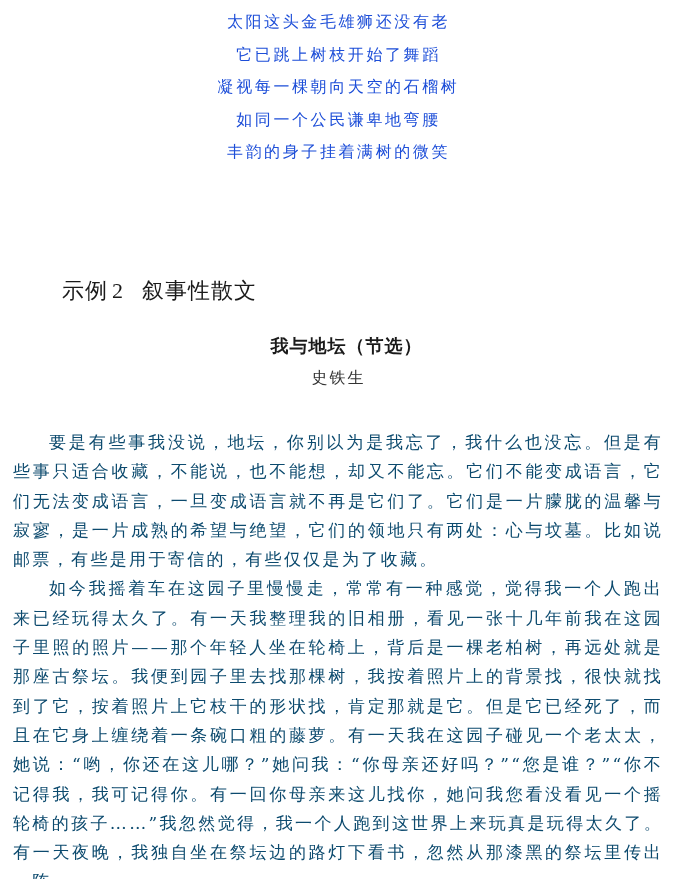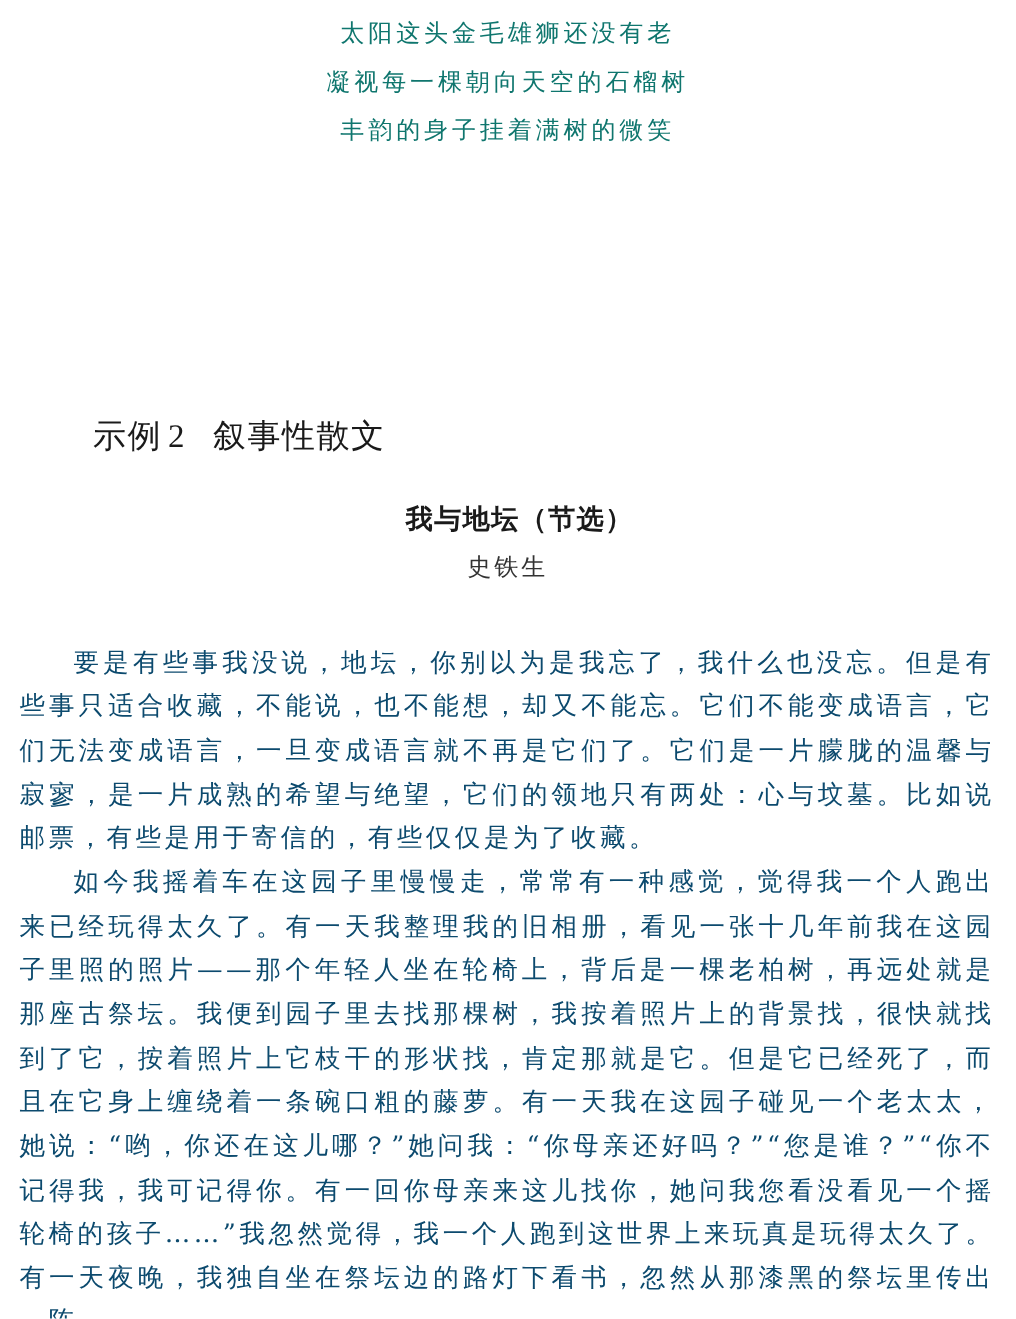--- a/index.html
+++ b/index.html
@@ -4,21 +4,21 @@
 <style>
   html, body { margin:0; padding:0; background:#ffffff; }
   body {
     width:677px; height:879px; overflow:hidden; position:relative;
     color:#2a2a2a;
     font-family: "DejaVu Serif", "Liberation Serif", serif;
   }
   .poem { position:absolute; left:0; top:6px; width:677px; }
   .poem-line {
     height:32.5px; line-height:32.5px; text-align:center;
-    font-size:16px; letter-spacing:2.6px; color:#0f766e;
+    font-size:16px; letter-spacing:2.6px; color:#1d4ed8;
   }
   .section-heading {
     position:absolute; left:62px; top:276px;
     font-size:22px; font-weight:normal; letter-spacing:1px; color:#1a1a1a;
     font-family: "DejaVu Sans", "Liberation Sans", sans-serif;
   }
   .section-heading .num { margin:0 18px 0 4px; font-family:"Liberation Serif", serif; }
   .article-title {
     position:absolute; left:0; width:677px; top:334px; text-align:center;
     font-size:18px; font-weight:bold; letter-spacing:1px; color:#1a1a1a;
@@ -34,21 +34,23 @@
   .para {
     margin:0; font-size:17px; line-height:29.3px; letter-spacing:2.35px;
     text-indent:36px; text-align:justify; color:#0c4a6e;
   }
 </style>
 </head>
 <body>
 
 <div class="poem">
   <div class="poem-line">太阳这头金毛雄狮还没有老</div>
+  <div class="poem-line">它已跳上树枝开始了舞蹈</div>
   <div class="poem-line">凝视每一棵朝向天空的石榴树</div>
+  <div class="poem-line">如同一个公民谦卑地弯腰</div>
   <div class="poem-line">丰韵的身子挂着满树的微笑</div>
 </div>
 
 <div class="section-heading">
   <span>示例</span><span class="num">2</span><span>叙事性散文</span>
 </div>
 
 <div class="article-title">我与地坛（节选）</div>
 <div class="author">史铁生</div>
 

